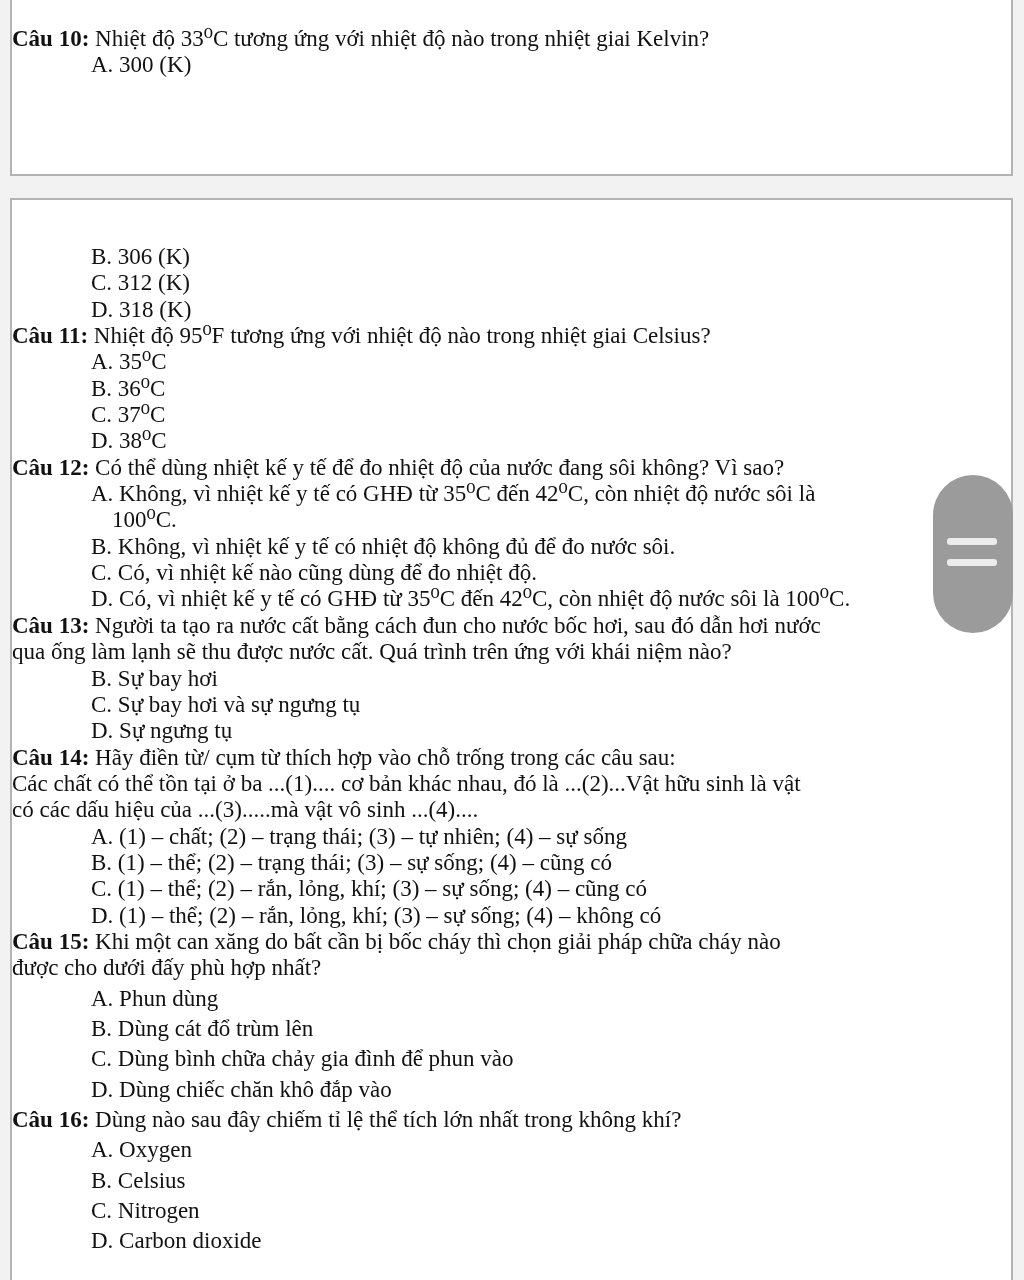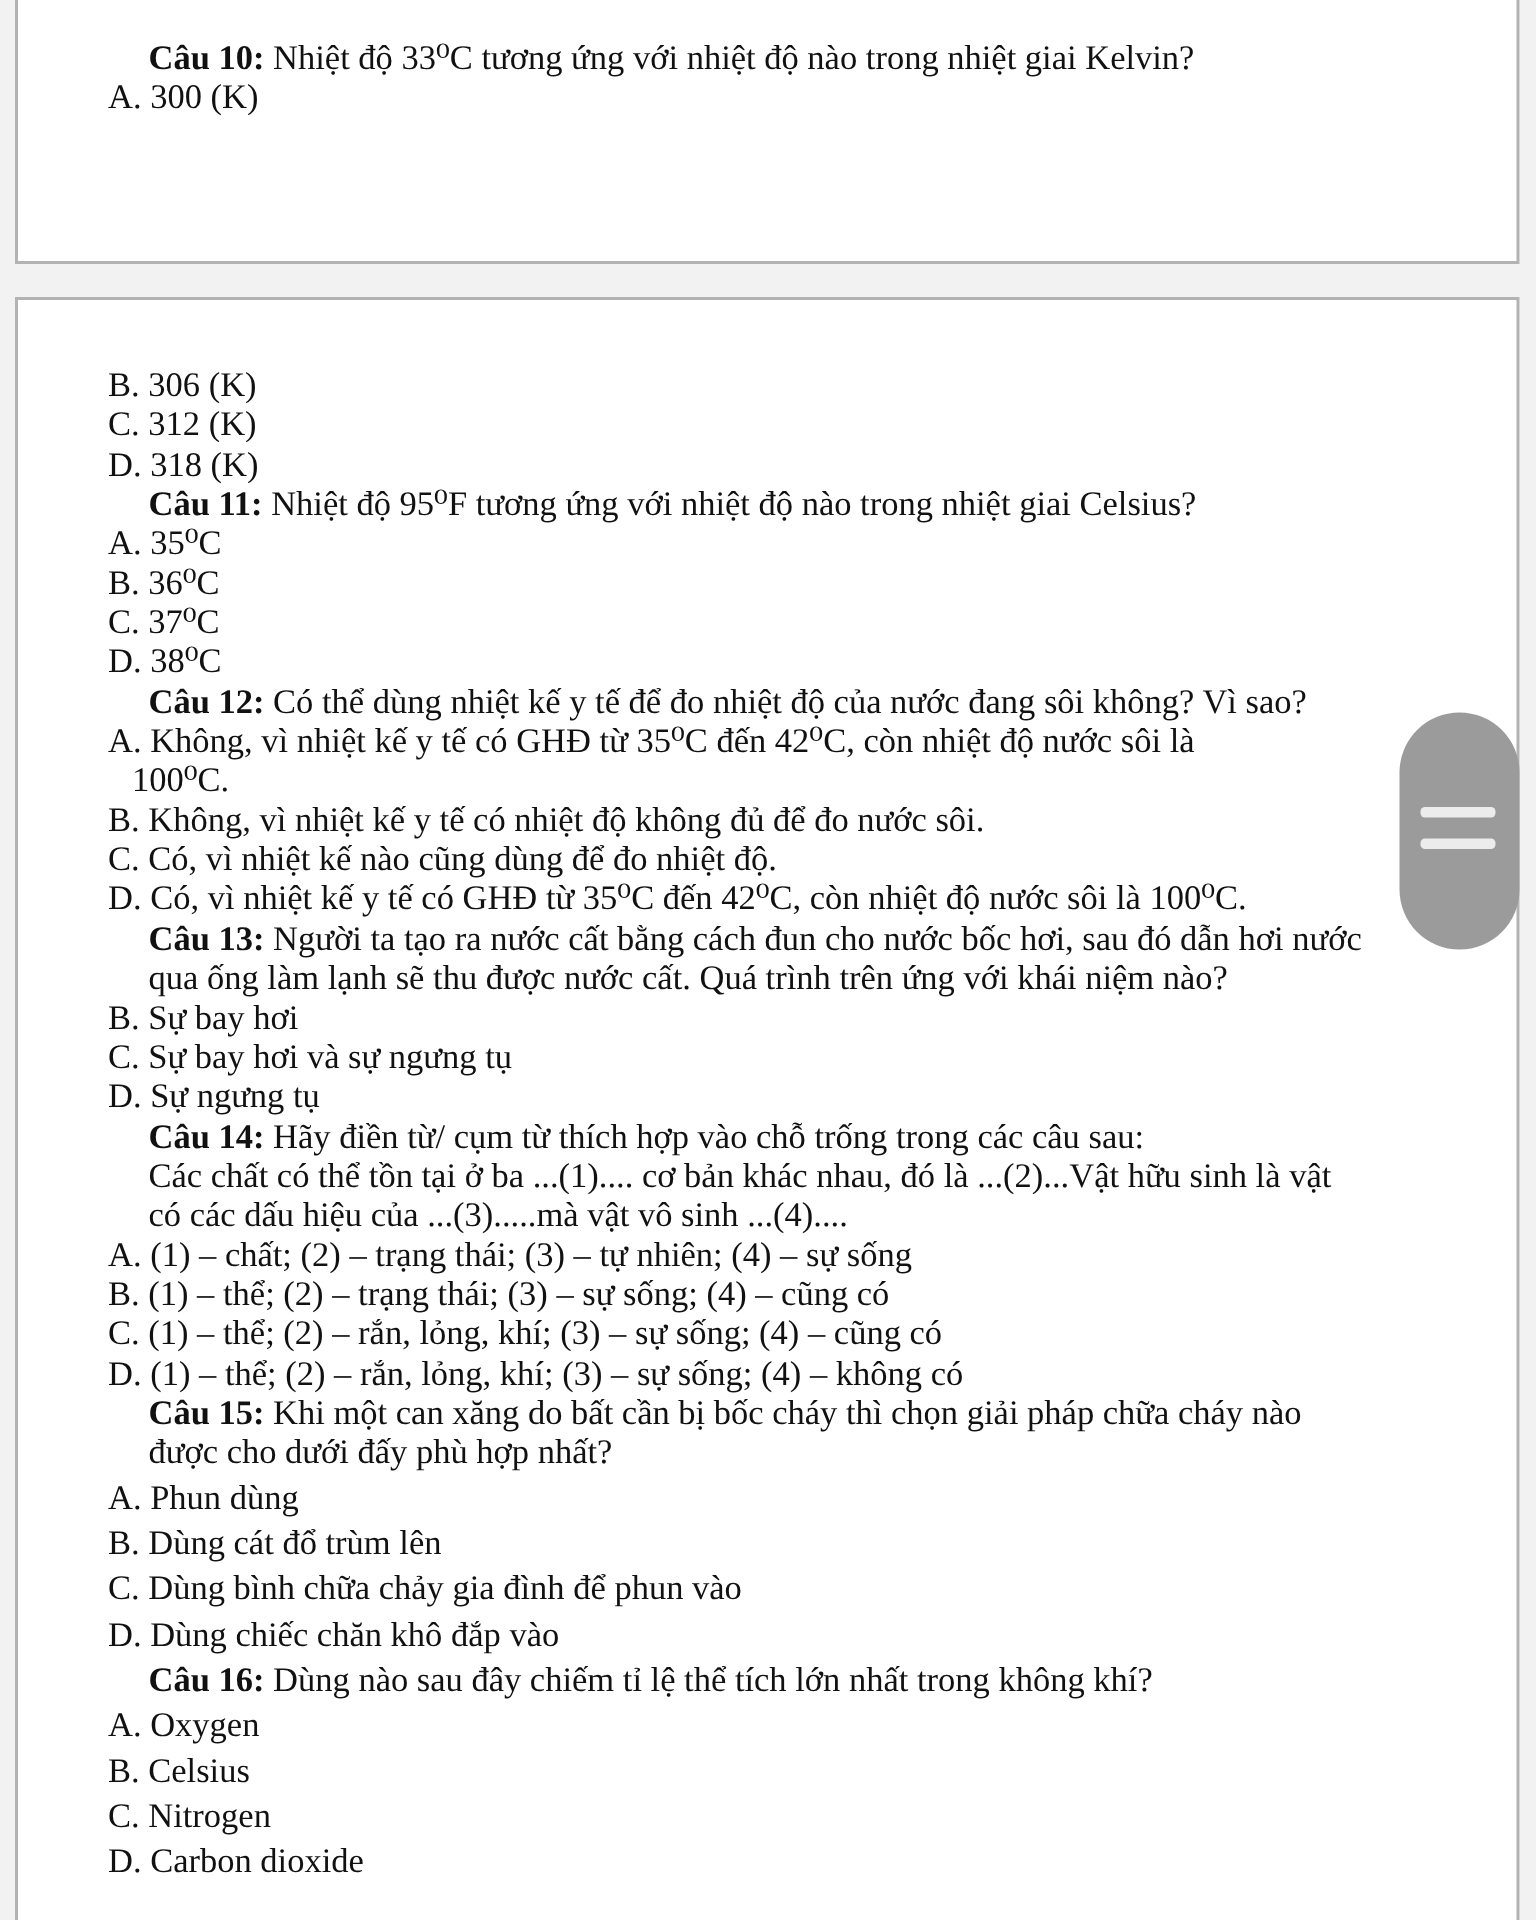--- a/index.html
+++ b/index.html
@@ -9,23 +9,23 @@
     font-family:"Liberation Serif","DejaVu Serif",serif;
     font-size:23px;color:#111;
   }
   .page{
     position:absolute;left:10px;width:1003px;box-sizing:border-box;
     background:#ffffff;border:2px solid #b3b3b3;overflow:hidden;
   }
   .page1{top:-22px;height:198px;padding-top:46px;}
   .page2{top:198px;height:1210px;padding-top:44px;}
   .line{line-height:26.35px;white-space:nowrap;}
-  .q-line,.q-cont{padding-left:87px;}
-  .opt-line{padding-left:60px;}
-  .opt-cont{padding-left:76px;}
+  .q-line,.q-cont{}
+  .opt-line{padding-left:79px;}
+  .opt-cont{padding-left:100px;}
   .sp{margin-top:4px;}
   .q-label{font-weight:bold;}
   .scroll-handle{
     position:absolute;left:933px;top:475px;width:80px;height:158px;
     background:#9b9b9b;border-radius:40px;z-index:5;
   }
   .grip{
     position:absolute;left:14px;width:50px;height:7px;
     background:#ececec;border-radius:3px;
   }

